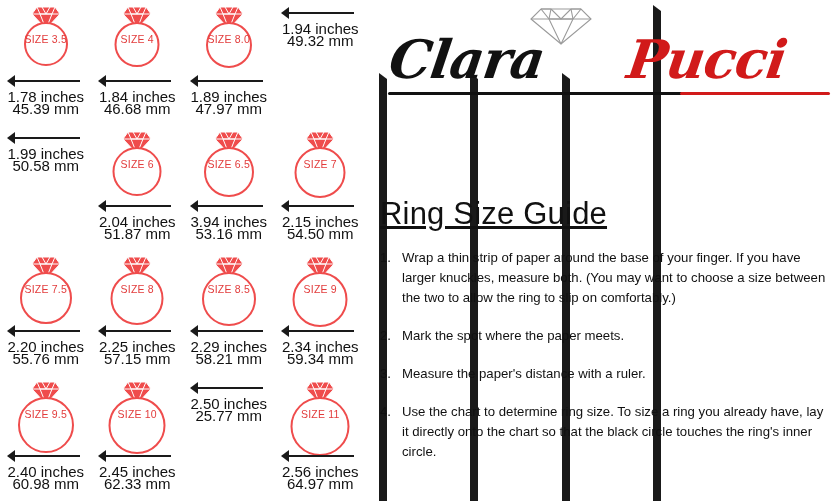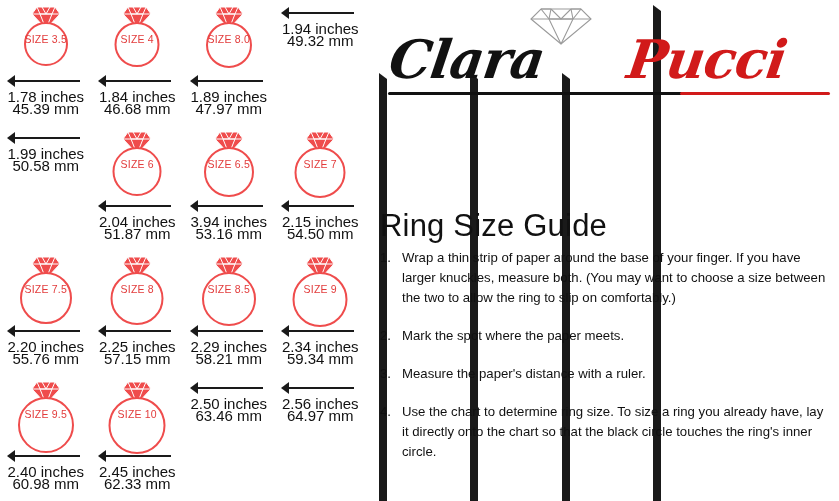--- a/index.html
+++ b/index.html
@@ -178,24 +178,25 @@
   }
   .logo-underline.red {
     left: 300px;
     width: 150px;
     background: #d11a1a;
   }
 
   .guide-title {
     position: absolute;
     left: 8px;
-    top: 208px;
+    top: 196px;
     font-size: 31px;
     color: #111111;
     letter-spacing: .2px;
+    text-decoration: underline;
   }
 
   .steps {
     position: absolute;
     left: 8px;
     top: 248px;
     width: 452px;
   }
   .step {
     display: flex;
@@ -572,24 +573,40 @@
           </div>
         </div>
         <div class="ring-cell">
           <div class="arrow-wrap">
             <span class="arrow-line"></span>
             <span class="arrow-head left"></span>
             <span class="arrow-head right"></span>
           </div>
           <div class="meas">
             <div>2.50 inches</div>
-            <div>63.46 mm</div>
-          </div>
-        </div>
-        <div class="ring-cell">
+            <div>25.77 mm</div>
+          </div>
+        </div>
+        <div class="ring-cell">
+          <div class="ring-art">
+            <div class="gem"><svg viewBox="0 0 30 24" width="30" height="24">
+                <g fill="#ef4c4c" stroke="#ffffff" stroke-width="1">
+                  <path d="M1 8 L15 23 L29 8 L24 1 L6 1 Z"></path>
+                </g>
+                <g stroke="#ffffff" stroke-width="1" fill="none">
+                  <path d="M1 8 L29 8"></path>
+                  <path d="M6 1 L9 8 L15 23"></path>
+                  <path d="M24 1 L21 8 L15 23"></path>
+                  <path d="M9 8 L21 8"></path>
+                  <path d="M11 1 L15 8 L19 1"></path>
+                </g>
+              </svg></div>
+            <div class="ring-band" style="width:59px;height:59px;"></div>
+            <div class="size-label">SIZE 11</div>
+          </div>
           <div class="arrow-wrap">
             <span class="arrow-line"></span>
             <span class="arrow-head left"></span>
             <span class="arrow-head right"></span>
           </div>
           <div class="meas">
             <div>2.56 inches</div>
             <div>64.97 mm</div>
           </div>
         </div>

